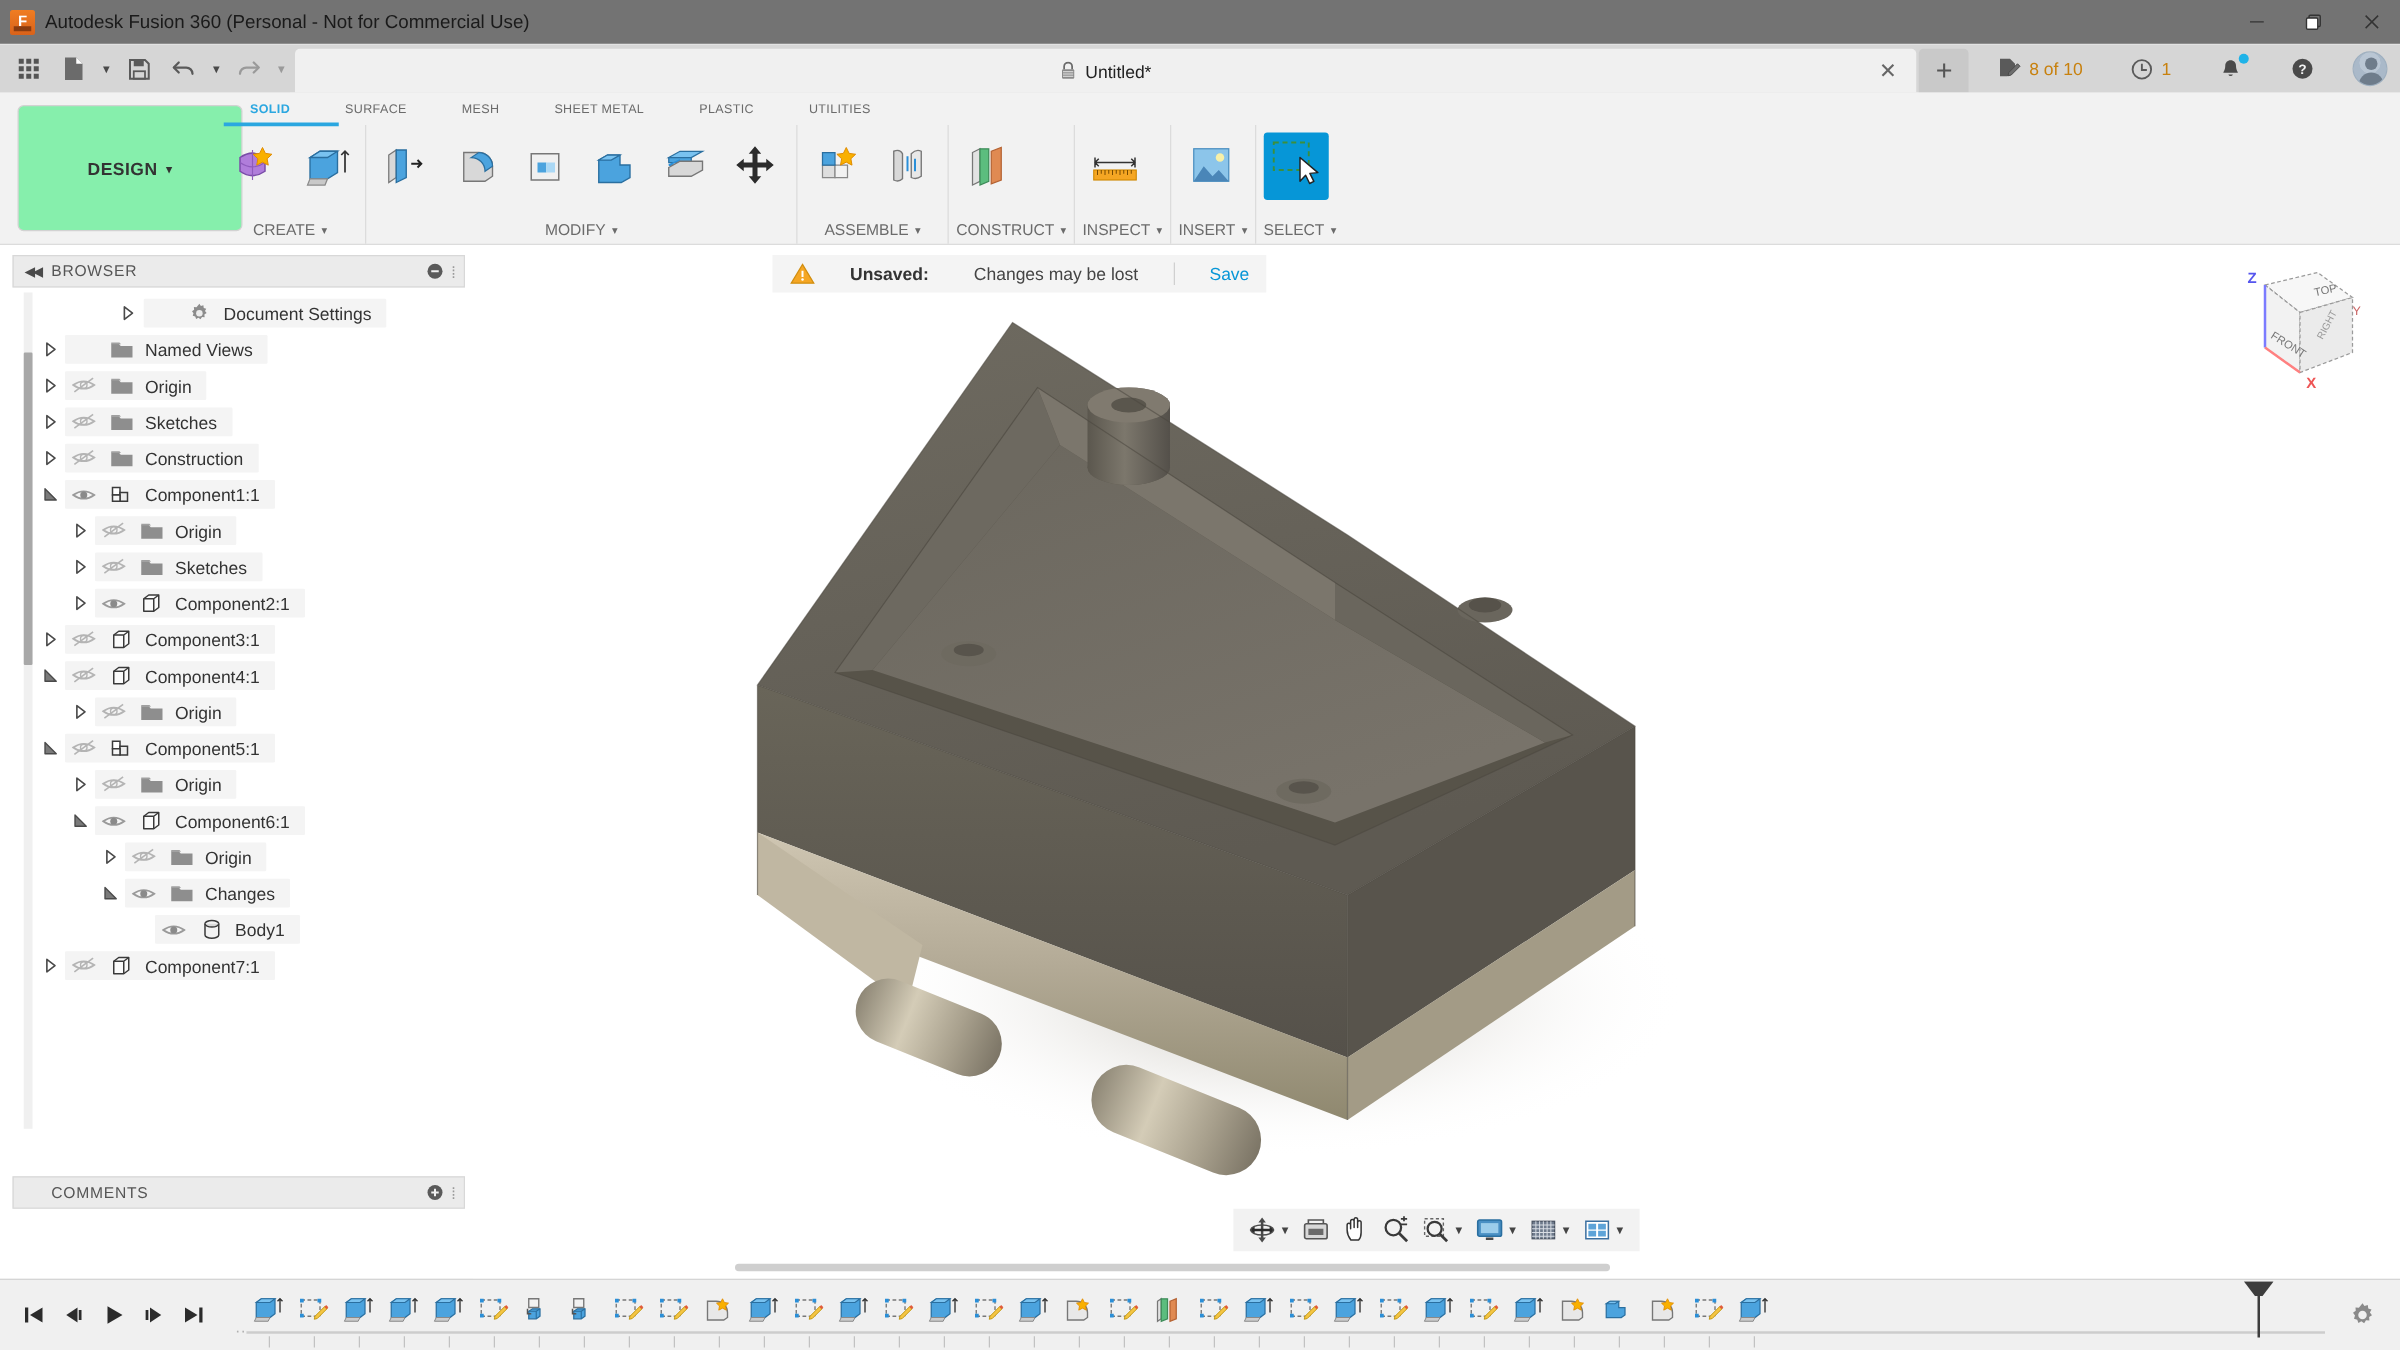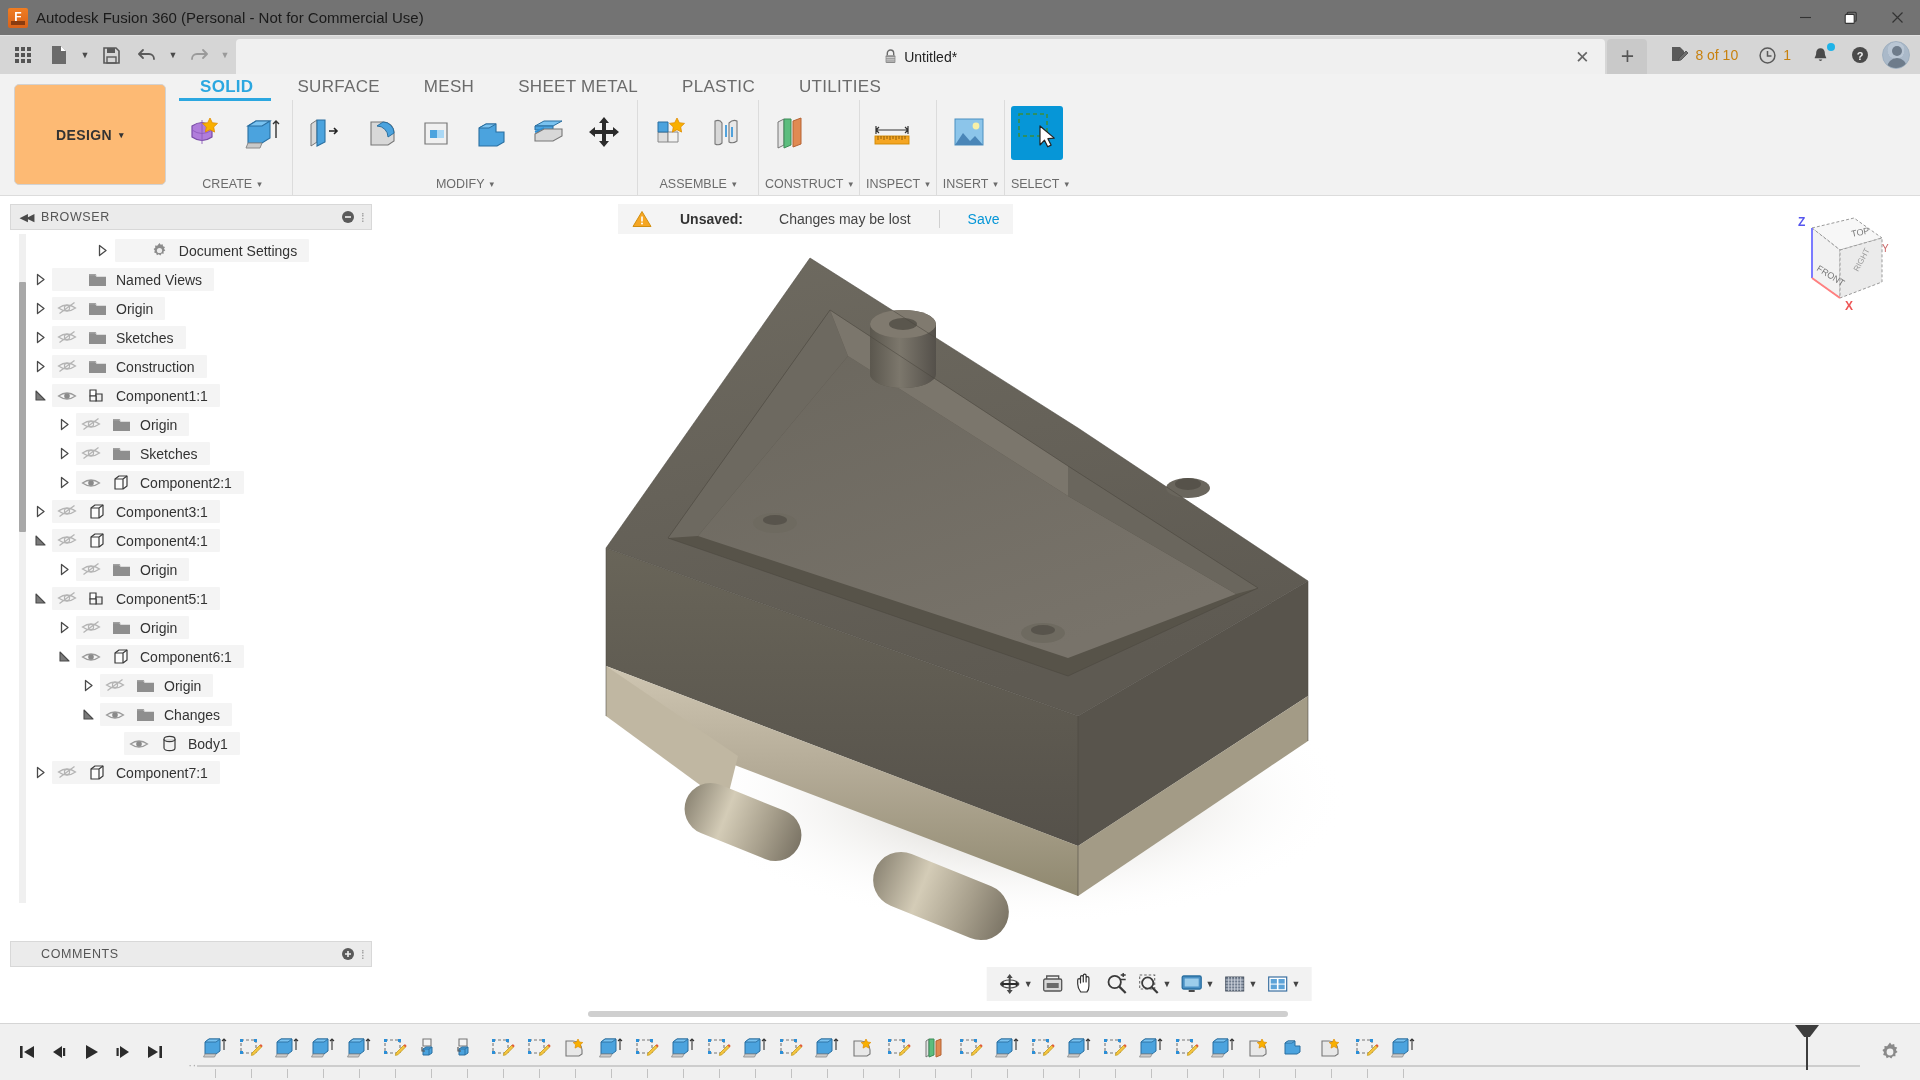--- a/index.html
+++ b/index.html
@@ -59,44 +59,44 @@
   .doc-tab .lock { margin-right: 7px; display:inline-block; }
   .doc-tab .tab-close {
     position: absolute; right: 14px; top: 50%; transform: translateY(-50%);
     font-size: 17px; color: #666; width: 18px; text-align: center; line-height: 1;
   }
   .tab-add {
     width: 40px; margin: 3px 0 0 2px; background: #c9c9c9; border-radius: 4px 4px 0 0;
     display: flex; align-items: center; justify-content: center; font-size: 23px; color: #555;
     font-weight: 300;
   }
-  .qa-right { display: flex; align-items: center; gap: 4px; padding: 0 10px 0 14px; background:#d6d6d6; }
+  .qa-right { display: flex; align-items: center; gap: 22px; padding: 0 10px 0 14px; background:#d6d6d6; }
   .qa-r-item { display: flex; align-items: center; gap: 6px; padding: 0 8px; height: 32px; color: #c8810e; font-size: 14px; }
   .qa-r-item .glyph { color: #4a4a4a; display: flex; align-items: center; }
   .avatar {
     width: 28px; height: 28px; border-radius: 50%;
     background: radial-gradient(circle at 50% 32%, #b9c6d4 0 38%, #aab9c9 39% 100%);
     position: relative; overflow: hidden; border: 1px solid #9fb0c0;
   }
   .avatar::before { content:""; position:absolute; left:9px; top:4px; width:10px; height:10px; border-radius:50%; background:#6e7c8b;}
   .avatar::after { content:""; position:absolute; left:4px; top:16px; width:20px; height:14px; border-radius:10px 10px 0 0; background:#6e7c8b;}
   .badge-dot { position:absolute; width:8px; height:8px; border-radius:50%; background:#1fb3e8; top:4px; right:3px; }
 
   
   .ribbon { flex: 0 0 122px; background: #f2f2f2; display: flex; position: relative; border-bottom:1px solid #dcdcdc;}
   .design-box {
-    width: 152px; margin: 10px 8px 10px 14px; border: 1px solid #d2d2d2; border-radius: 5px;
-    background: #fdba74; display: flex; align-items: center; justify-content: center;
+    width: 180px; margin: 10px 8px 10px 14px; border: 1px solid #d2d2d2; border-radius: 5px;
+    background: #86efac; display: flex; align-items: center; justify-content: center;
     font-size: 14px; font-weight: bold; color: #333; letter-spacing: .4px;
   }
   .design-box .c { margin-left: 7px; font-size: 9px; }
 
   .ribbon-tabs { position: absolute; left: 178px; top: 0; height: 26px; display: flex; align-items: center; }
   .rtab {
-    font-size: 17px; color: #6b6b6b; padding: 0 22px; letter-spacing: .3px; height: 26px;
+    font-size: 10px; color: #6b6b6b; padding: 0 22px; letter-spacing: .3px; height: 26px;
     display: flex; align-items: center;
   }
   .rtab.active { color: #2ba7e0; font-weight: bold; }
 
   .panels { position: absolute; left: 172px; top: 26px; right: 0; bottom: 0; display: flex; align-items: stretch; }
   .panel { display: flex; flex-direction: column; position: relative; padding: 0 6px; }
   .panel + .panel { border-left: 1px solid #dcdcdc; }
   .panel-row { display: flex; align-items: flex-start; gap: 4px; padding-top: 6px; flex: 1 1 auto; }
   .tool { width: 52px; height: 54px; display: flex; align-items: center; justify-content: center; border-radius: 3px; }
   .tool.selected { background: #0696d7; }

